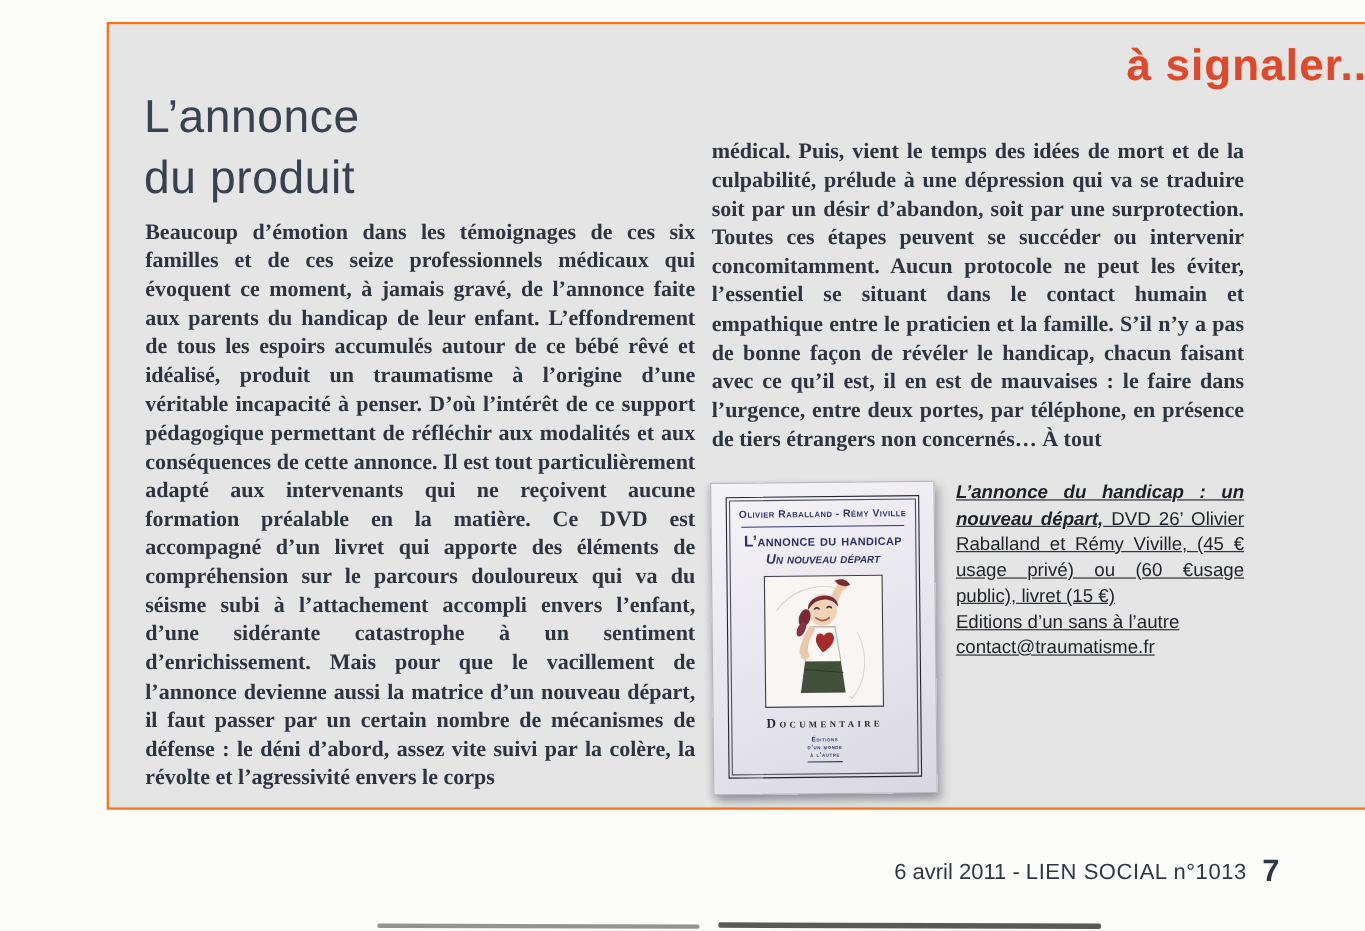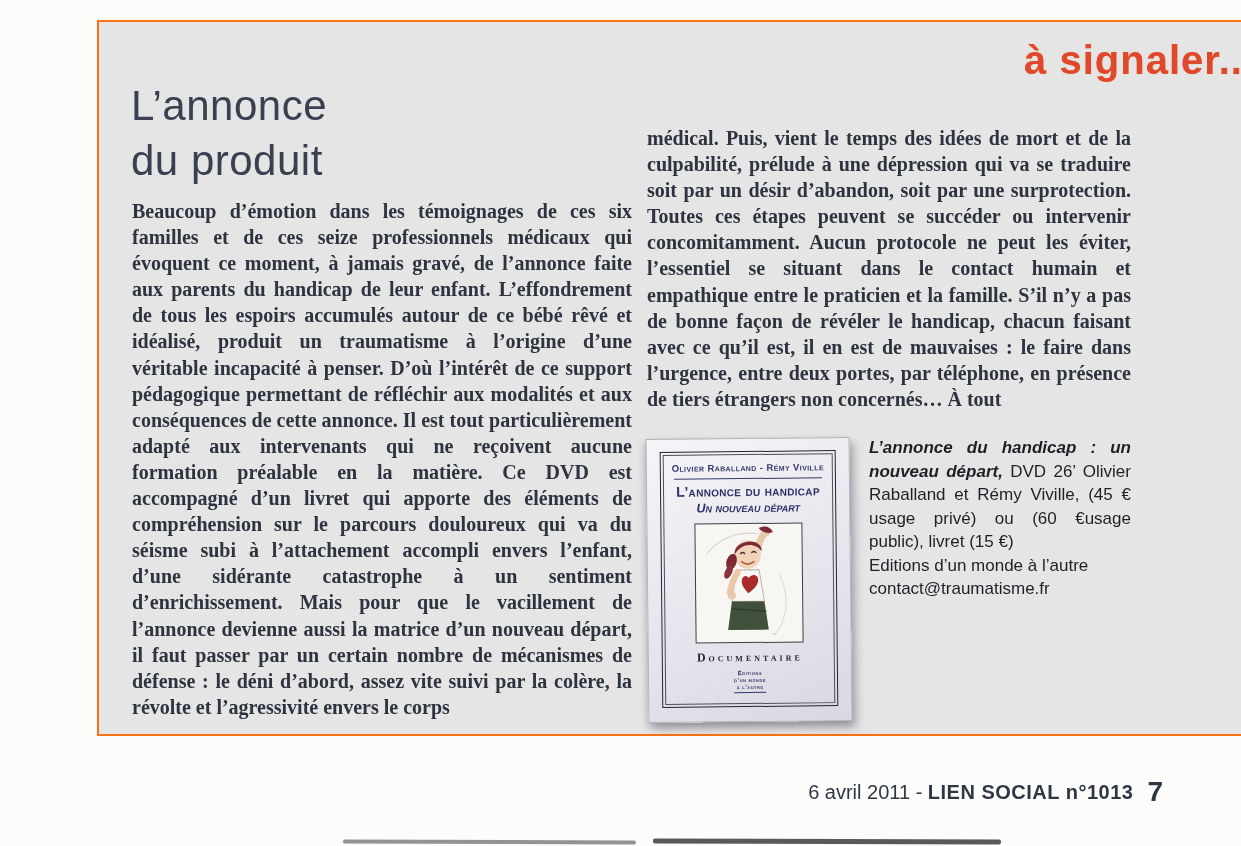--- a/index.html
+++ b/index.html
@@ -84,30 +84,31 @@
   .dvd-pub{
     margin-top:5px;font-size:6px;line-height:7px;font-weight:bold;
     color:#31386b;text-align:center;letter-spacing:.5px;
     border-bottom:1px solid #31386b;padding-bottom:1px;
     font-variant:small-caps;
   }
   
   .caption{
     margin-top:24px;font-size:17px;line-height:23.5px;color:#1d2127;
     text-align:justify;
+    text-decoration:underline;
   }
   .caption-lead{font-weight:bold;font-style:italic;}
   .caption-line{text-align:left;font-size:17px;line-height:23.5px;color:#1d2127;}
 
   
   .footer{
     position:absolute;top:776px;left:0;width:1163px;text-align:right;
     color:#2f3644;font-size:20px;white-space:nowrap;
   }
-  .footer .journal{font-weight:bold;letter-spacing:.5px;}
+  .footer .journal{font-weight:normal;letter-spacing:.5px;}
   .footer .pagenum{font-weight:bold;font-size:28px;margin-left:14px;vertical-align:-2px;}
 
   
   .scan-bar{position:absolute;background:#3c3c3c;border-radius:2px;opacity:.85;}
   .scan-bar.b1{left:343px;top:840px;width:293px;height:4px;transform:rotate(.15deg);opacity:.55;}
   .scan-bar.b2{left:653px;top:839px;width:348px;height:5px;transform:rotate(.2deg);}
 </style>
 </head>
 <body>
 
@@ -169,21 +170,21 @@
                   <div>à l’autre</div>
                 </div>
               </div>
             </div>
           </div>
         </div>
 
 
         <div class="caption">
           <span class="caption-lead">L’annonce du handicap : un nouveau départ,</span><span> DVD 26’ Olivier Raballand et Rémy Viville, (45 € usage privé) ou (60 €usage public), livret (15 €)</span>
-          <div class="caption-line">Editions d’un monde à l’autre</div>
+          <div class="caption-line">Editions d’un sans à l’autre</div>
           <div class="caption-line">contact@traumatisme.fr</div>
         </div>
 
       </div>
     </div>
 
   </div>
 
   <div class="footer">
     <span>6 avril 2011 - </span><span class="journal">LIEN SOCIAL n°1013</span><span class="pagenum">7</span>

